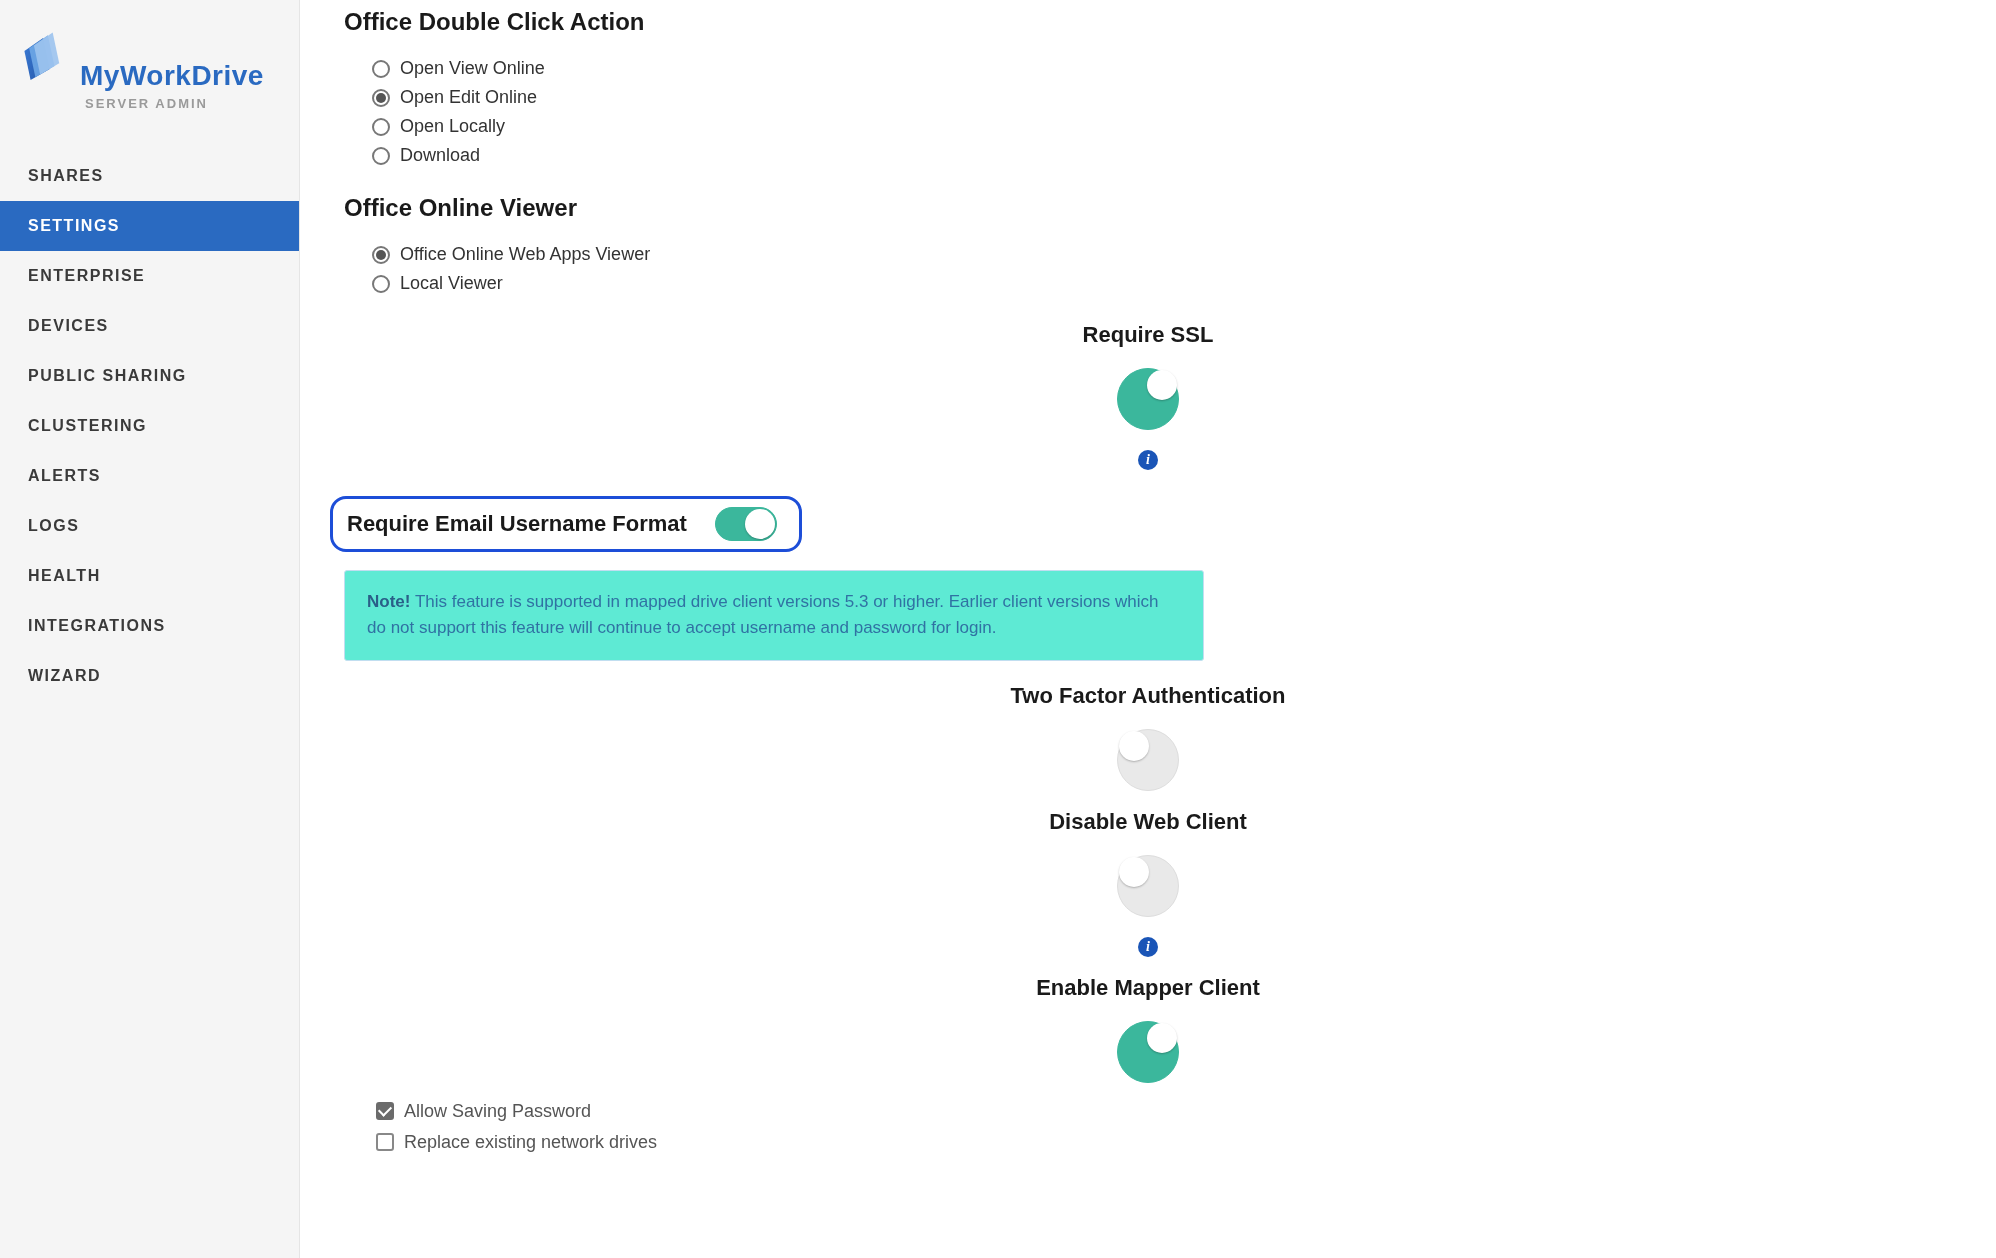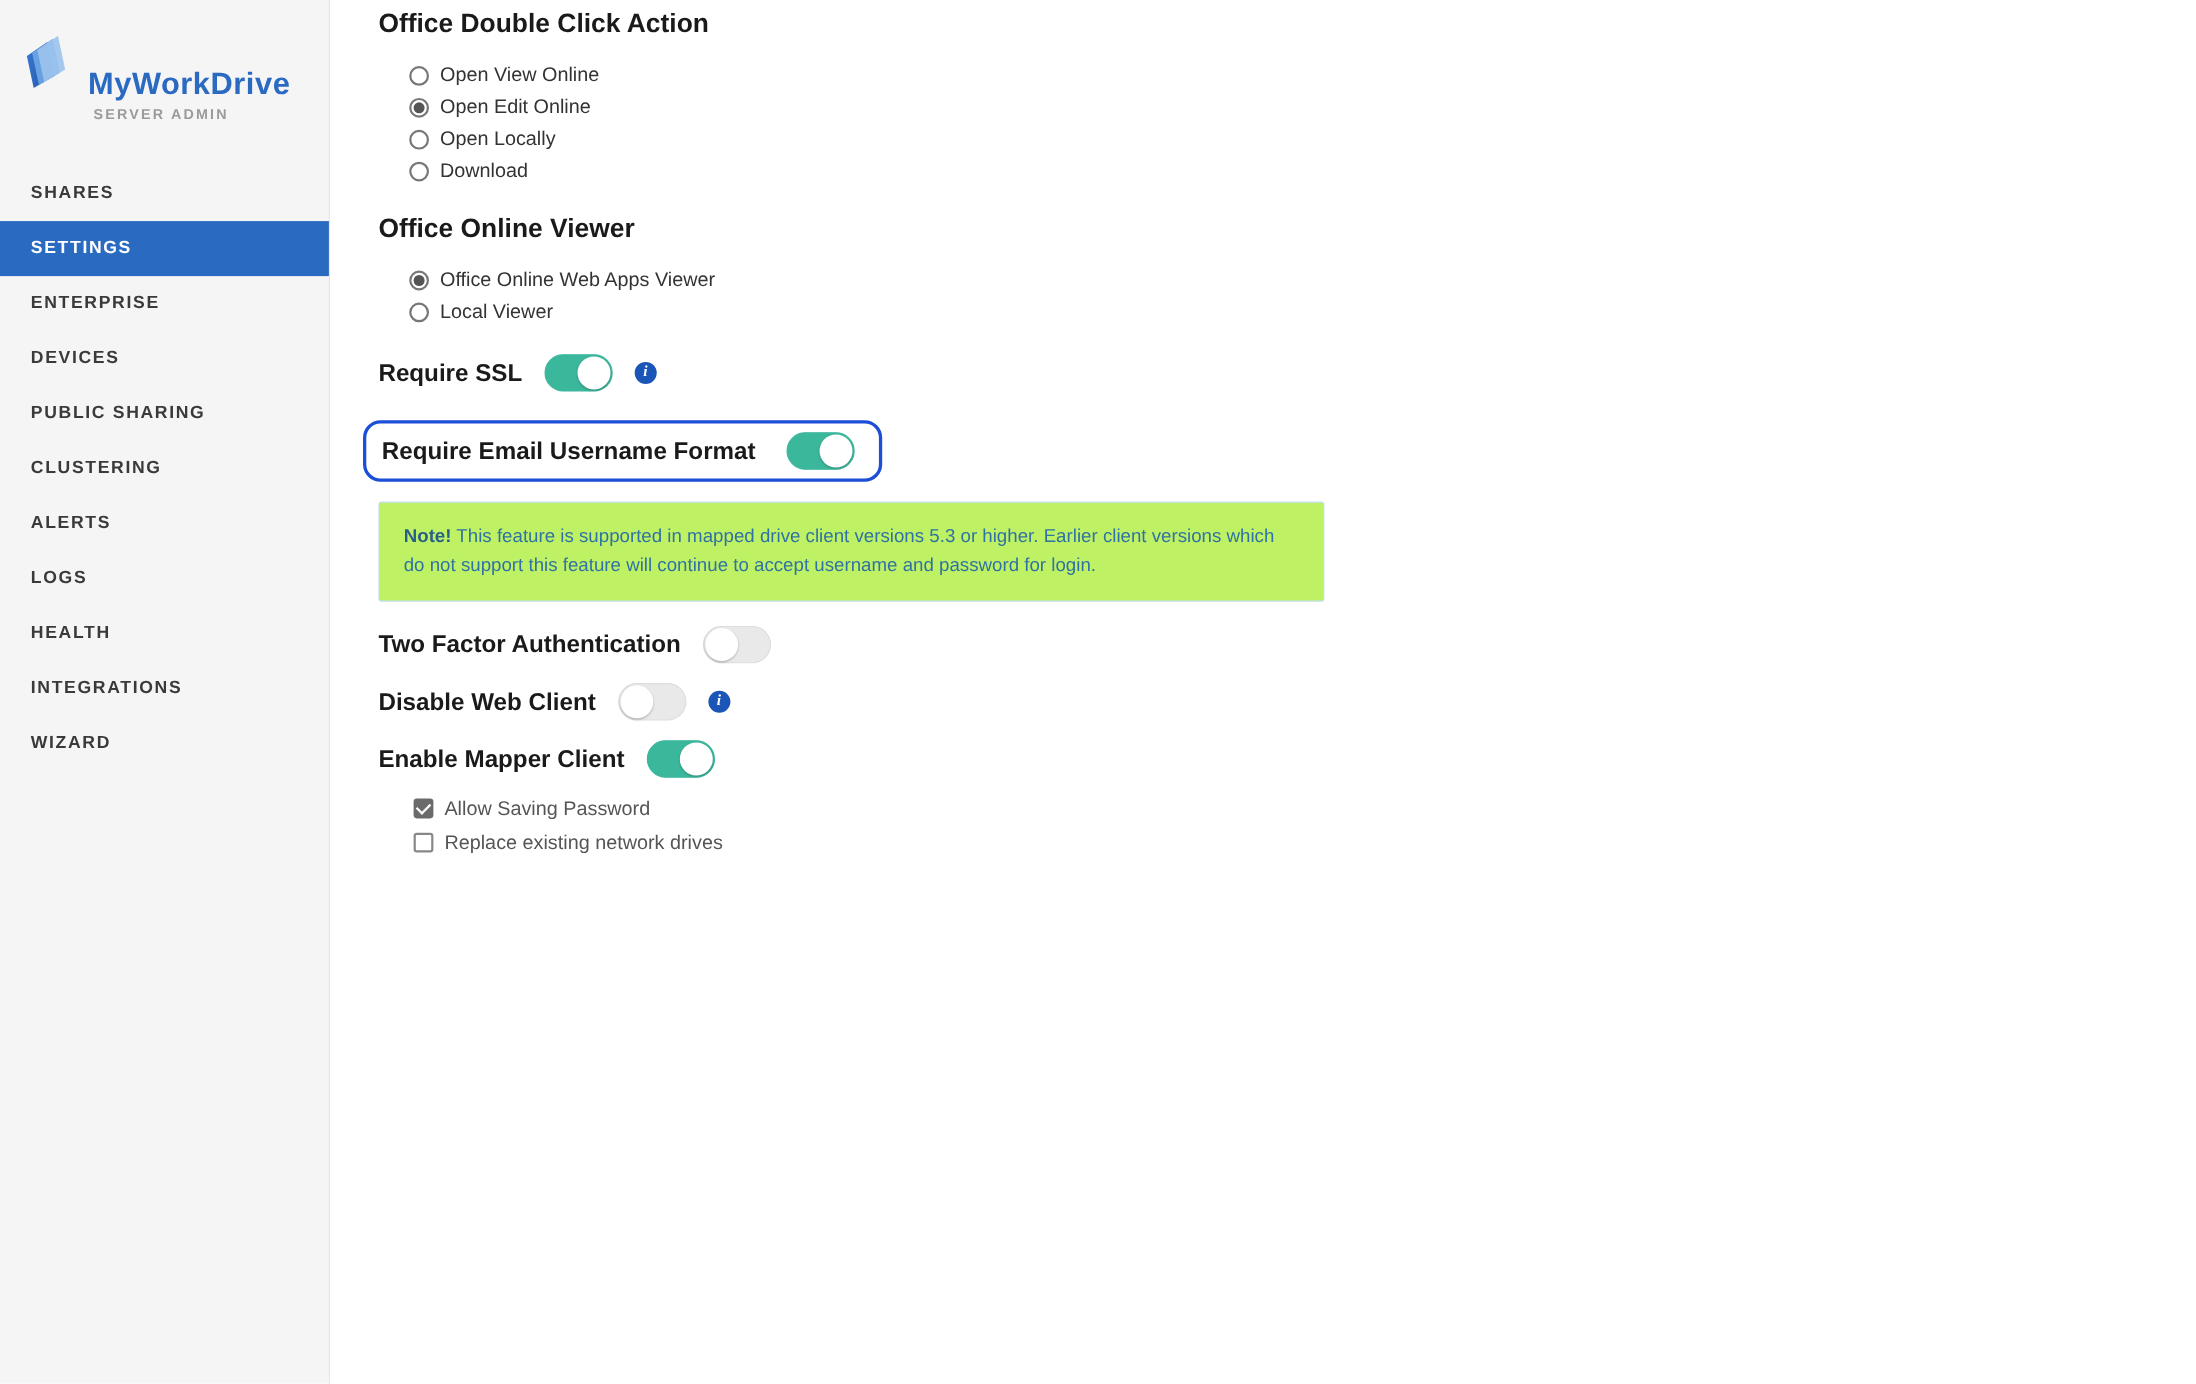--- a/index.html
+++ b/index.html
@@ -57,21 +57,21 @@
       border-radius:50%;
       display:inline-flex;
       align-items:center;
       justify-content:center;
       cursor:pointer;
       background:#fff;
     }
     .radio.checked::after{ content:""; width:10px; height:10px; border-radius:50%; background:#555; }
 
     
-    .toggle-row { display:flex; align-items:center; gap:20px; margin:18px 0; }
+    .toggle-row { display:flex; align-items:center; gap:20px; margin:18px 0;flex-direction:column; }
     .toggle-label { font-size:22px; font-weight:700; color:#1a1a1a; }
 
     .switch { position:relative; width:62px; height:34px; cursor:pointer; flex:0 0 62px; }
     .switch .track { position:absolute; inset:0; border-radius:34px; background:#e9e9e9; border:1px solid #ddd; transition:.2s; }
     .switch .knob  { position:absolute; top:2px; left:2px; width:30px; height:30px; border-radius:50%; background:#fff; box-shadow:0 1px 2px rgba(0,0,0,.25); transition:.2s; }
     .switch.on .track { background:#3bb79c; border-color:#3bb79c; }
     .switch.on .knob  { left:30px; }
 
     .info-icon {
       width:20px; height:20px; border-radius:50%;
@@ -87,21 +87,21 @@
       align-items:center;
       gap:28px;
       padding:8px 22px 8px 14px;
       border:3px solid #1d4ed8;
       border-radius:16px;
       margin:8px 0 18px -14px;
     }
 
     
     .note {
-      background:#bef264;
+      background:#5eead4;
       border:1px solid #c1def0;
       color:#3072a3;
       font-size:17px;
       line-height:1.55;
       padding:18px 22px;
       border-radius:3px;
       max-width: 860px;
       margin: 0 0 22px 0;
     }
     .note strong { color:#2a5f88; }

